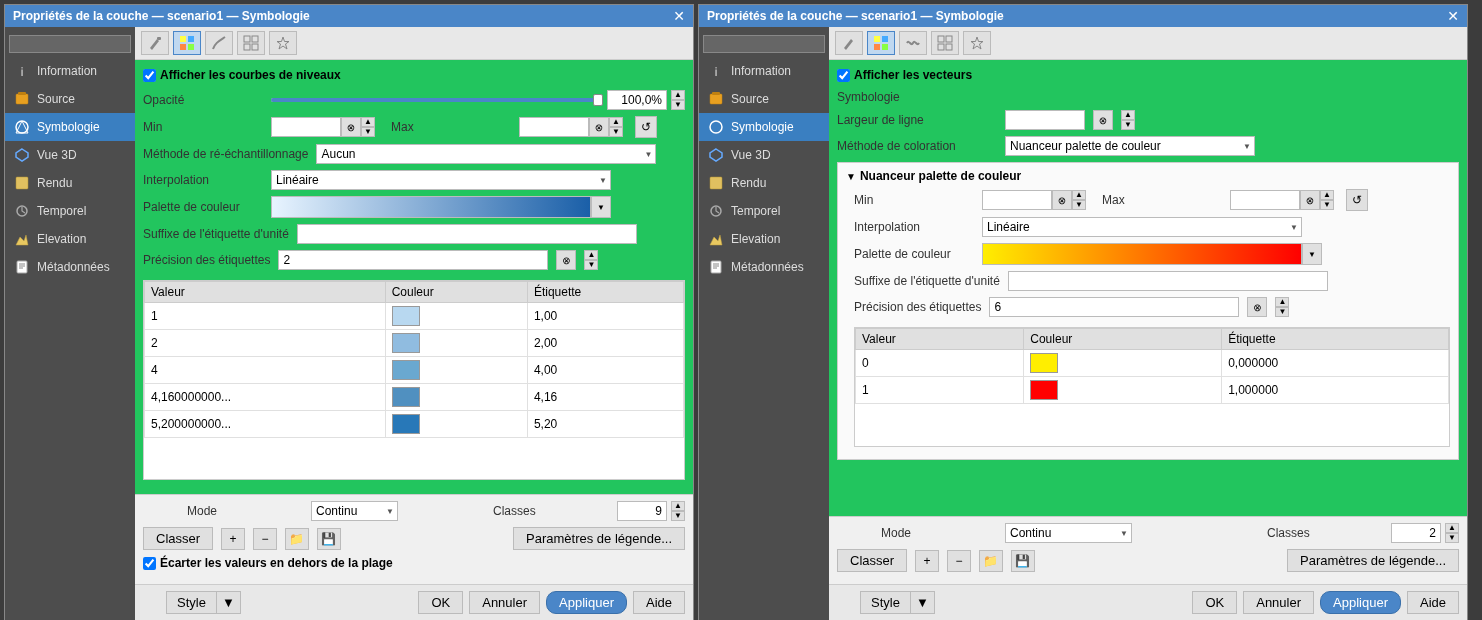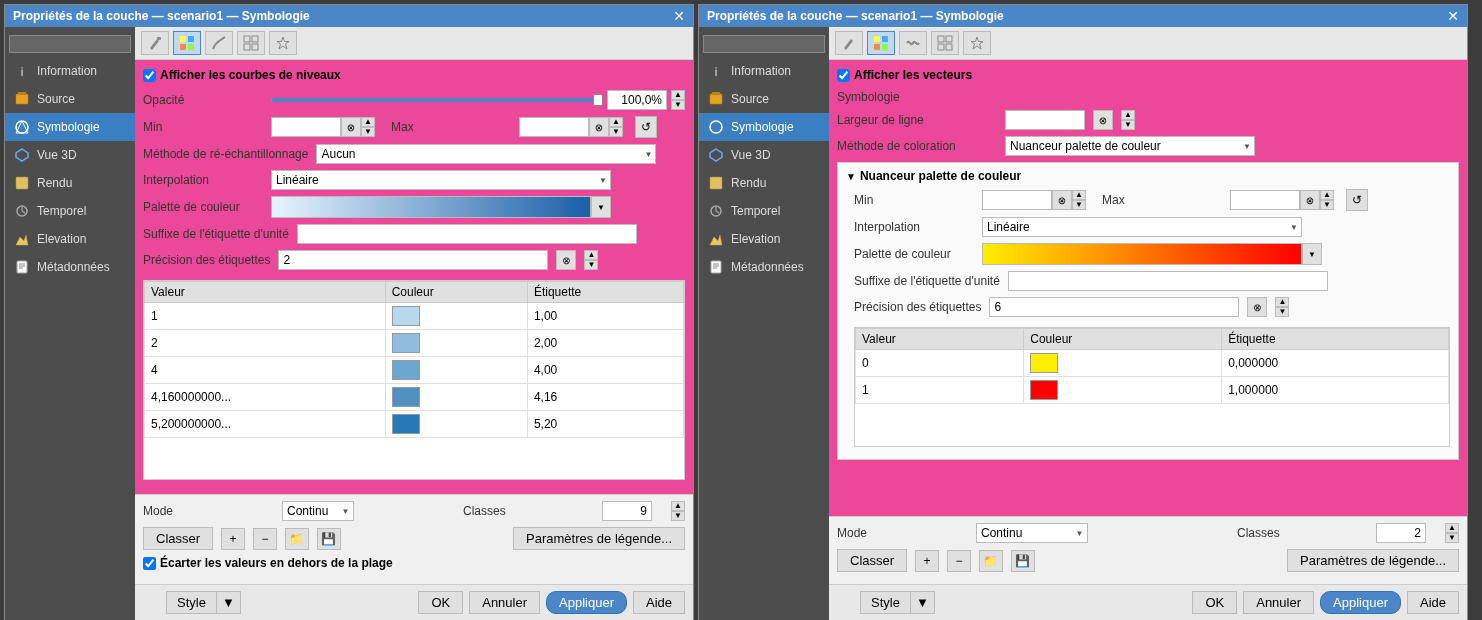--- a/index.html
+++ b/index.html
@@ -101,21 +101,21 @@
       cursor: pointer;
       display: flex; align-items: center; justify-content: center;
       font-size: 14px;
     }
     .toolbar-btn.active { background: #c0d8f0; border-color: #4a86c8; }
 
     .content-area {
       flex: 1;
       padding: 8px;
       overflow-y: auto;
-      background: #ec4899;
+      background: #22c55e;
     }
 
     .checkbox-label {
       display: flex;
       align-items: center;
       gap: 4px;
       font-weight: bold;
       margin-bottom: 8px;
     }
 
@@ -326,22 +326,23 @@
     
     .bottom-controls {
       padding: 6px 8px;
       background: #f0f0f0;
       border-top: 1px solid #ccc;
     }
 
     .mode-row {
       display: flex;
       align-items: center;
-      gap: 19px;
+      gap: 4px;
       margin-bottom: 6px;
+      margin-left: 44px;
     }
 
     .btn {
       padding: 3px 12px;
       border: 1px solid #bbb;
       background: #e0e0e0;
       cursor: pointer;
       font-size: 13px;
     }
 

